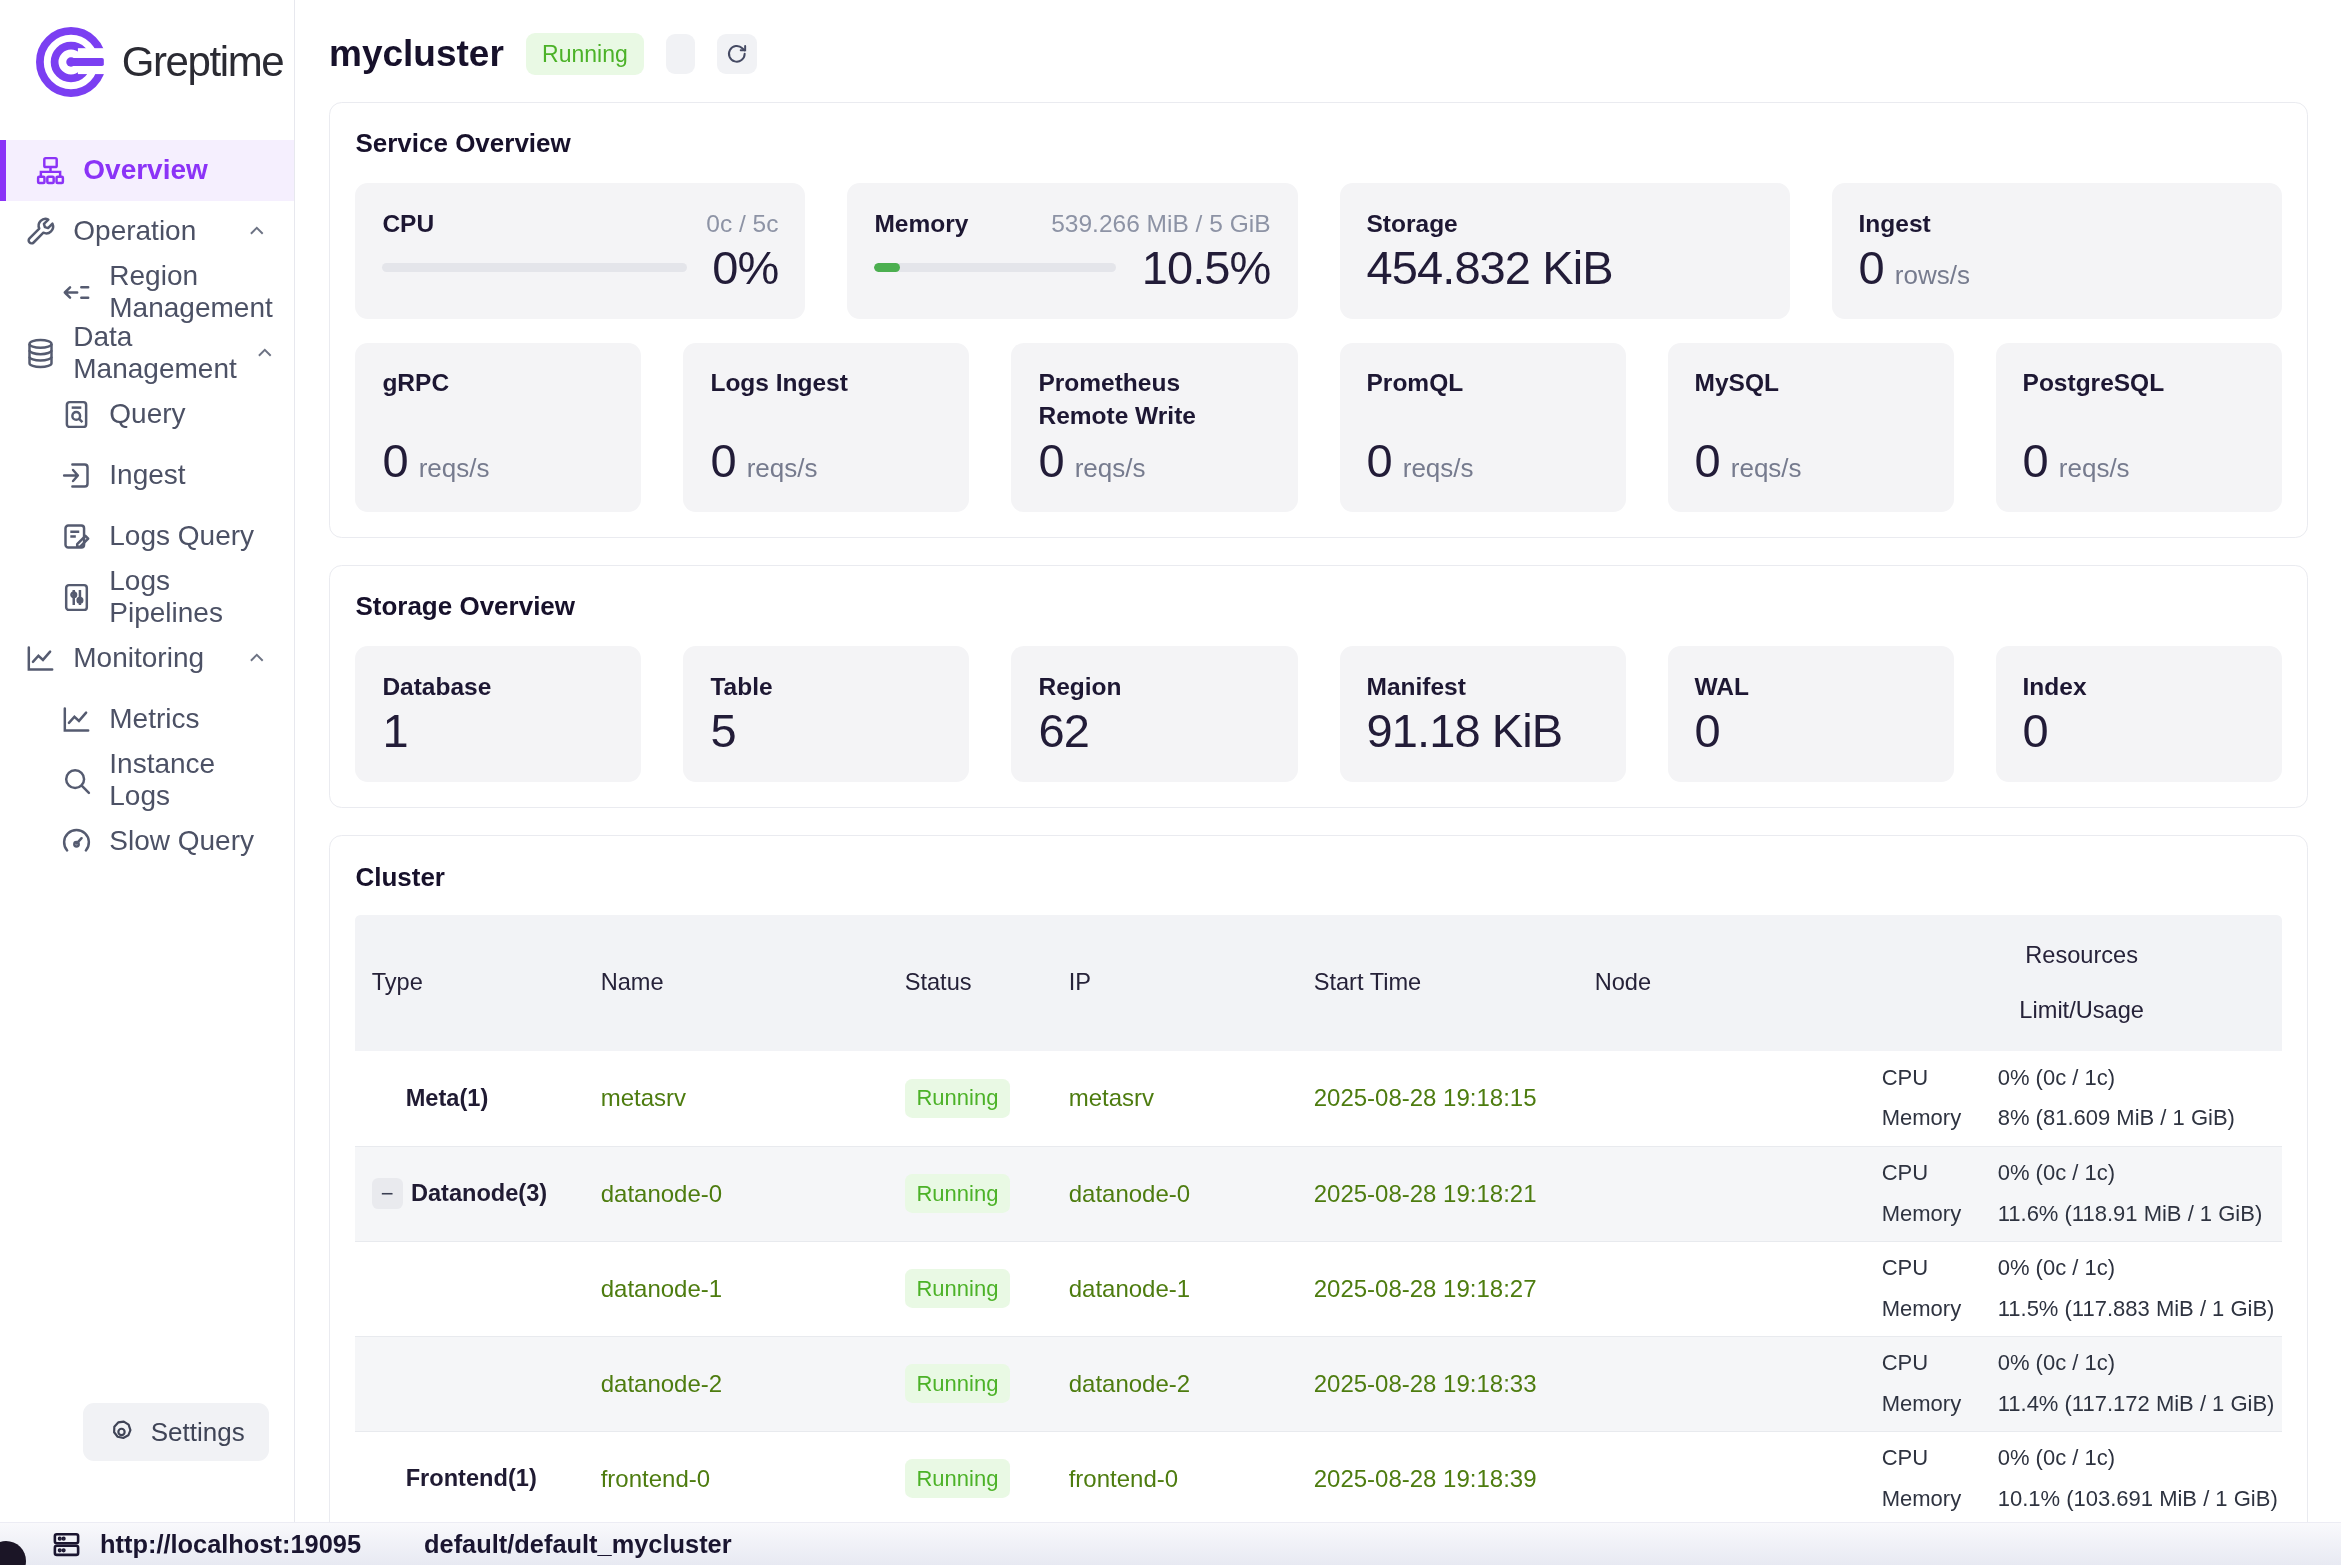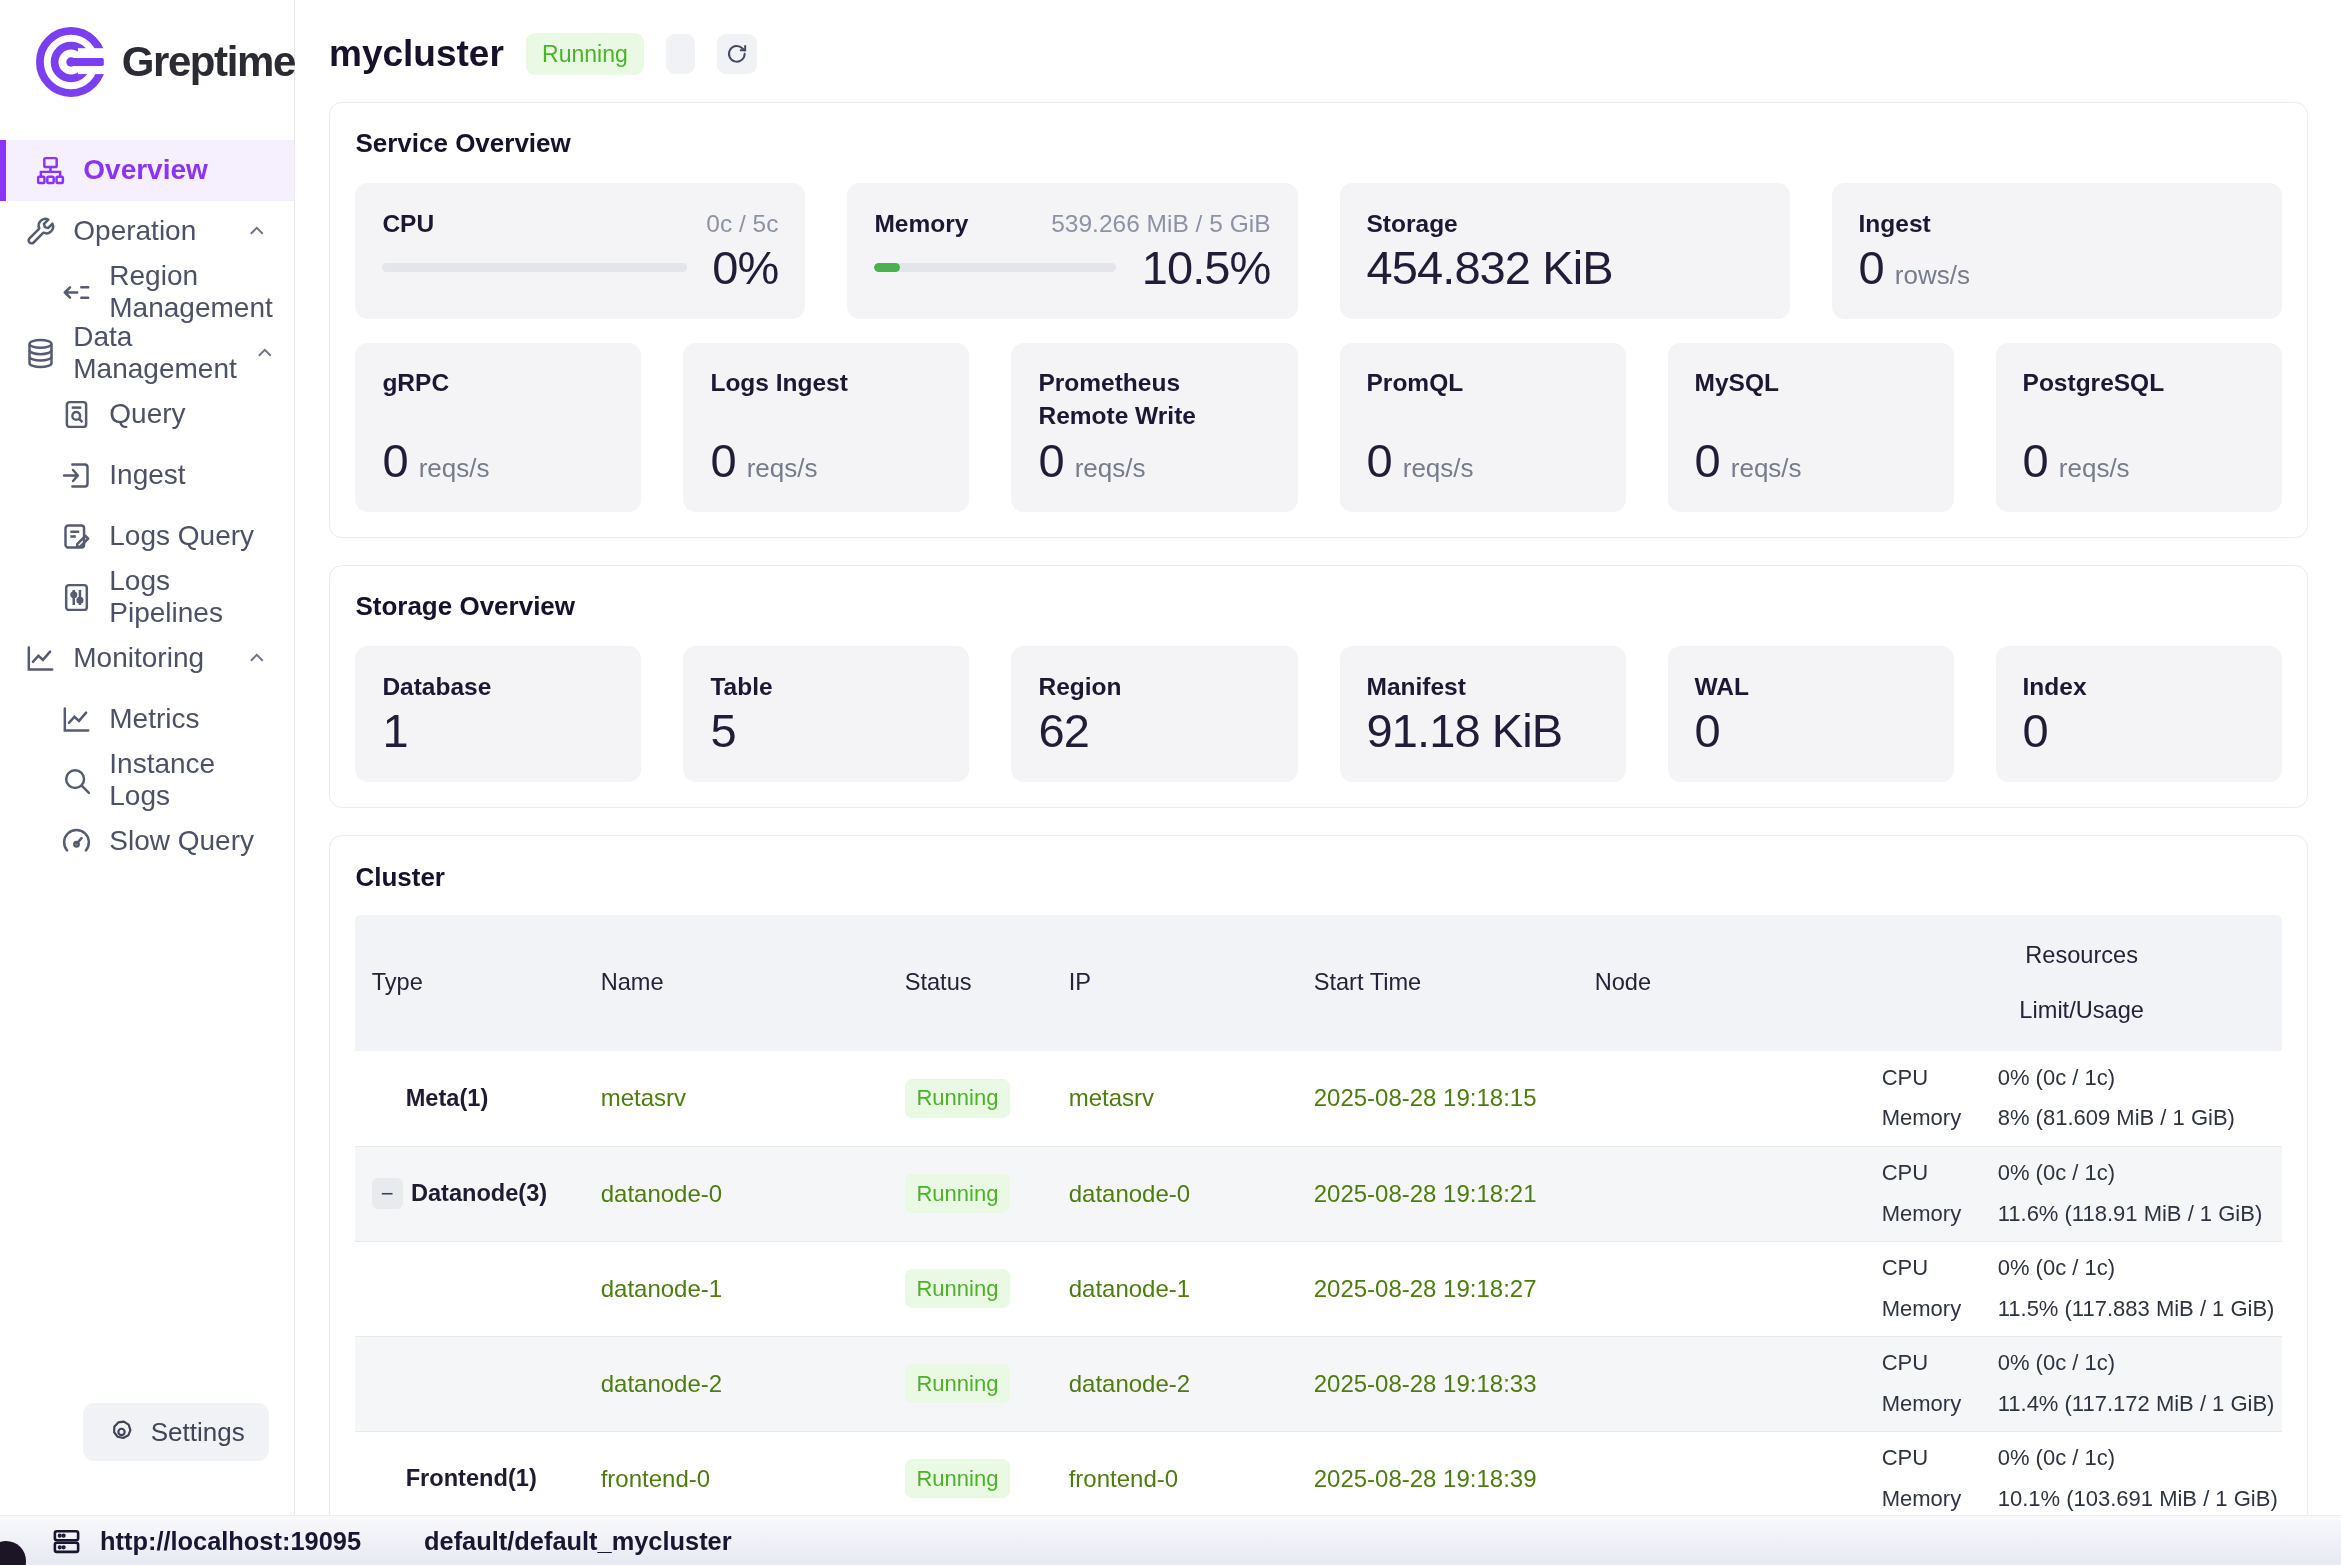--- a/index.html
+++ b/index.html
@@ -10,21 +10,21 @@
     background:#ffffff; color:#1d1733; position:relative;
   }
   svg { display:block; }
 
   
   .sidebar {
     position:absolute; left:0; top:0; bottom:42px; width:295px;
     background:#ffffff; border-right:0.9px solid #e7e8ee;
   }
   .logo { display:flex; align-items:center; gap:12.7px; padding:23.6px 0 0 33px; }
-  .logo-text { font-size:42px; font-weight:bold; color:#2b2b33; letter-spacing:-1.4px; }
+  .logo-text { font-size:42px; font-weight:normal; color:#2b2b33; letter-spacing:-1.4px; }
   .nav { margin-top:40px; }
   .nav-item {
     display:flex; align-items:center; gap:16.3px; height:61px;
     padding-left:24px; padding-right:25.4px; font-size:28px; color:#4c5165; cursor:pointer;
   }
   .nav-item .icn { width:33px; height:33px; color:#555b70; flex:0 0 auto; }
   .nav-item.active {
     background:#f5effe; color:#8b33f7; border-left:6.3px solid #8b33f7;
     padding-left:28px; font-weight:bold;
   }
@@ -101,21 +101,21 @@
   .cell-text { font-size:24px; color:#4d7c0f; }
   .tbadge {
     display:inline-block; background:#e9f9e4; color:#4cb228; font-size:22px;
     border-radius:7.3px; padding:6.3px 11.8px;
   }
   .res-cell { display:flex; flex-direction:column; gap:14.5px; }
   .res-line { display:grid; grid-template-columns:116px 1fr; font-size:22px; color:#2e3340; }
 
   
   .status-bar {
-    position:absolute; left:0; right:0; bottom:0; height:51px;
+    position:absolute; left:0; right:0; bottom:0; height:44px;
     background:linear-gradient(180deg,#f9f9fc 0%,#e7e9f2 100%);
     border-top:0.9px solid #ececf4;
     display:flex; align-items:center; gap:18px; padding-left:51px;
     font-size:25.4px; font-weight:bold; color:#1a1530;text-align:right;
   }
   .status-bar .icn { width:31px; height:31px; color:#1a1530; }
   .status-db { margin-left:45px; }
   .corner-blob {
     position:absolute; left:-14.5px; bottom:-14.5px; width:40px; height:40px;
     border-radius:50%; background:#1b1526; z-index:10;

